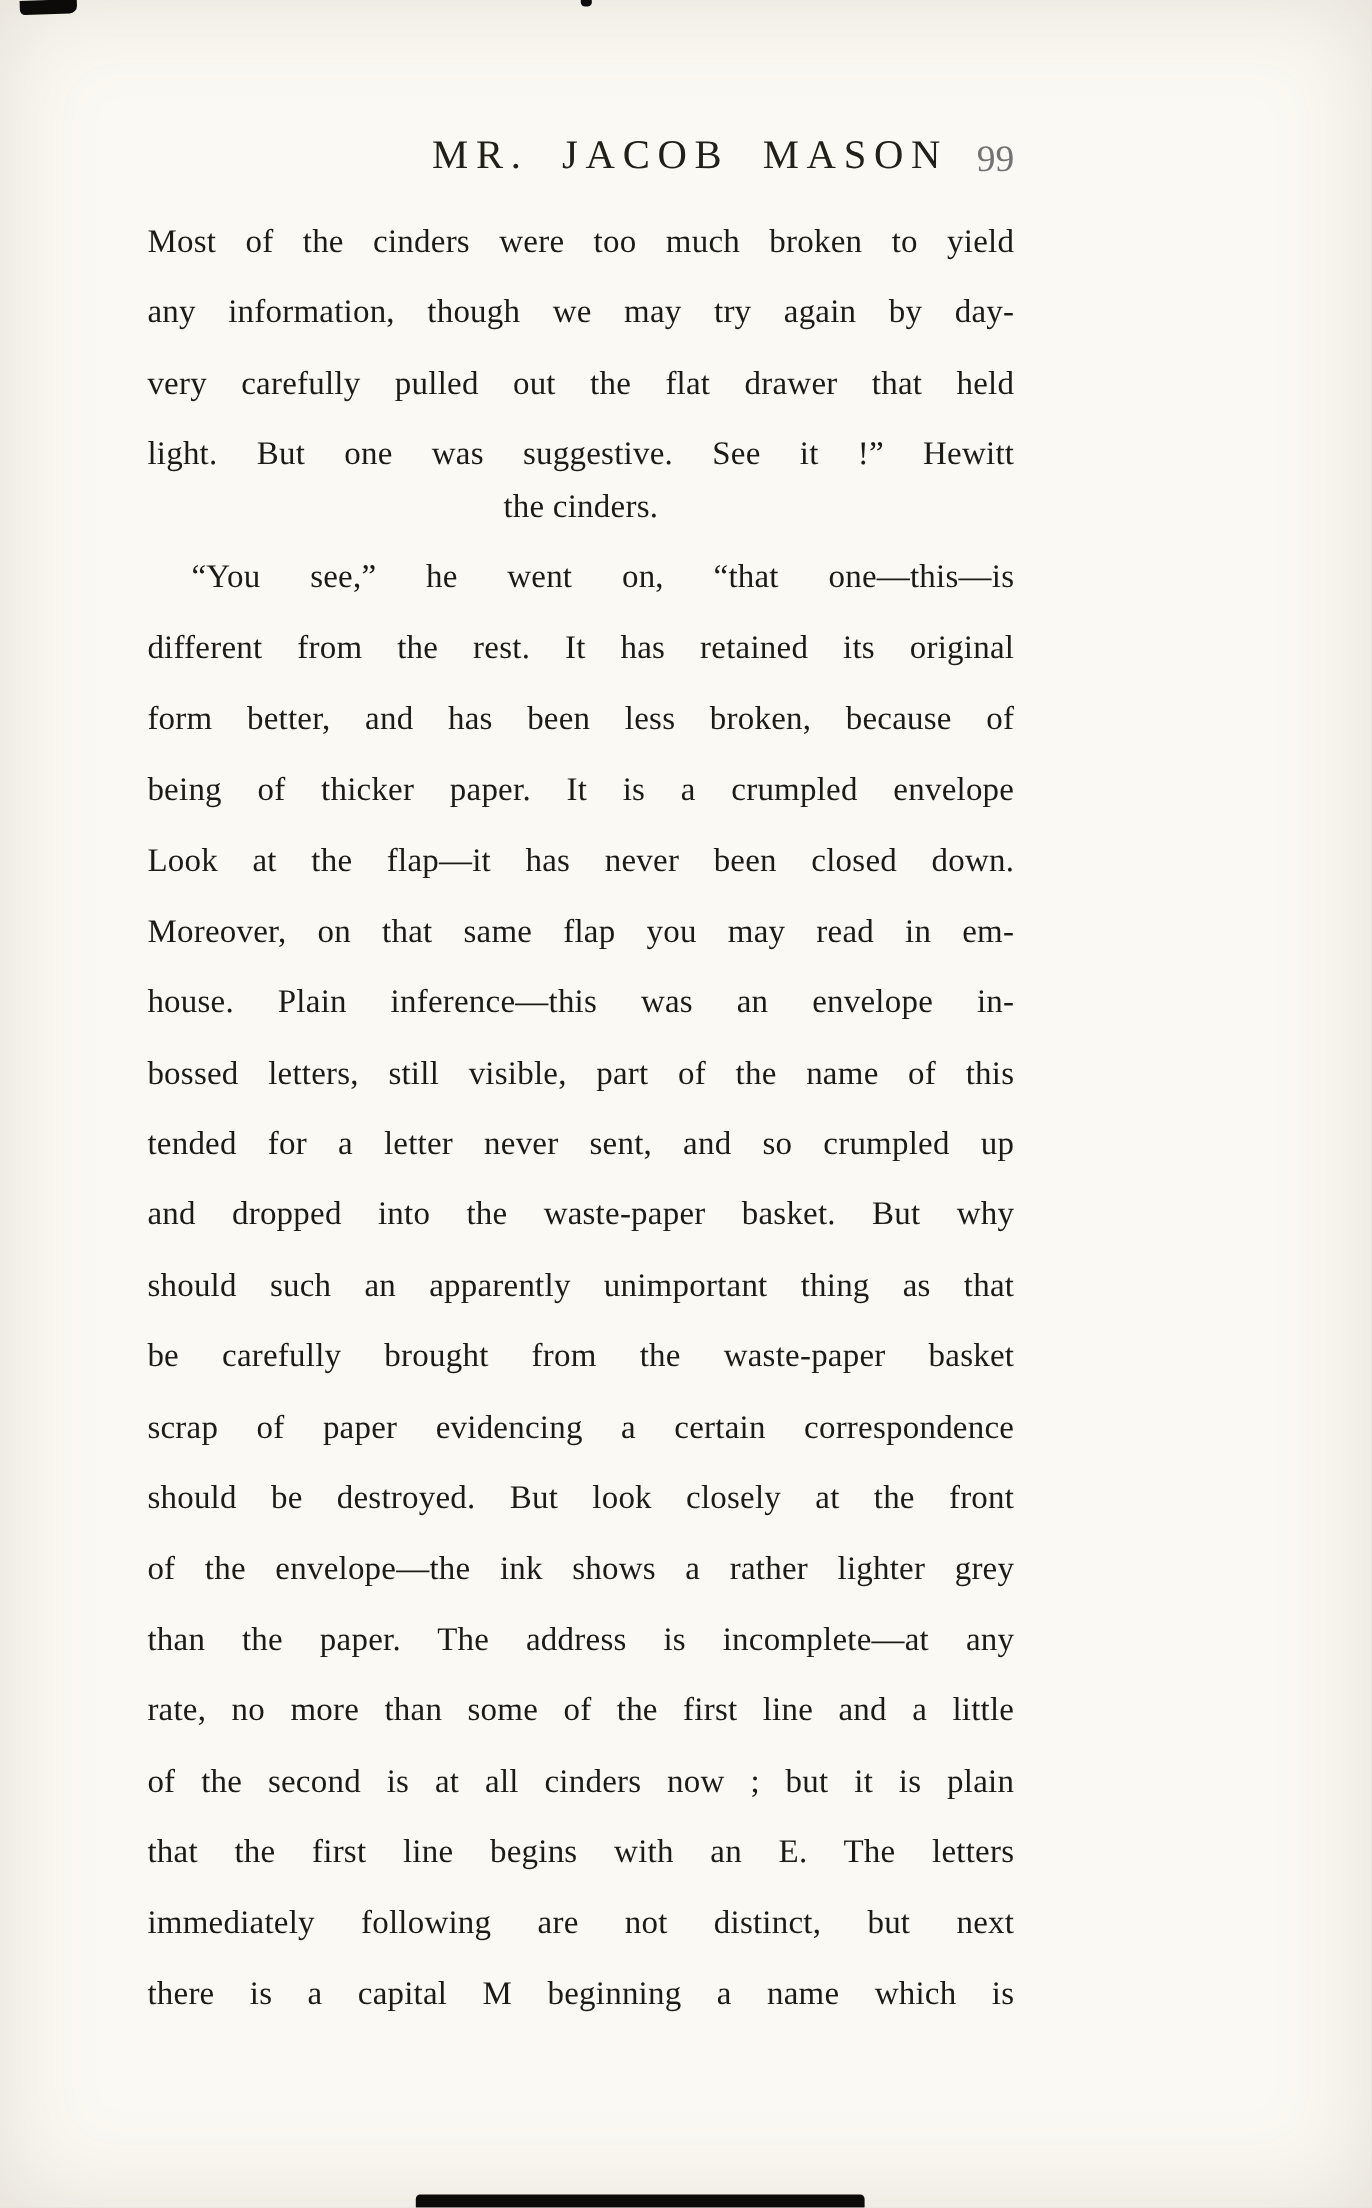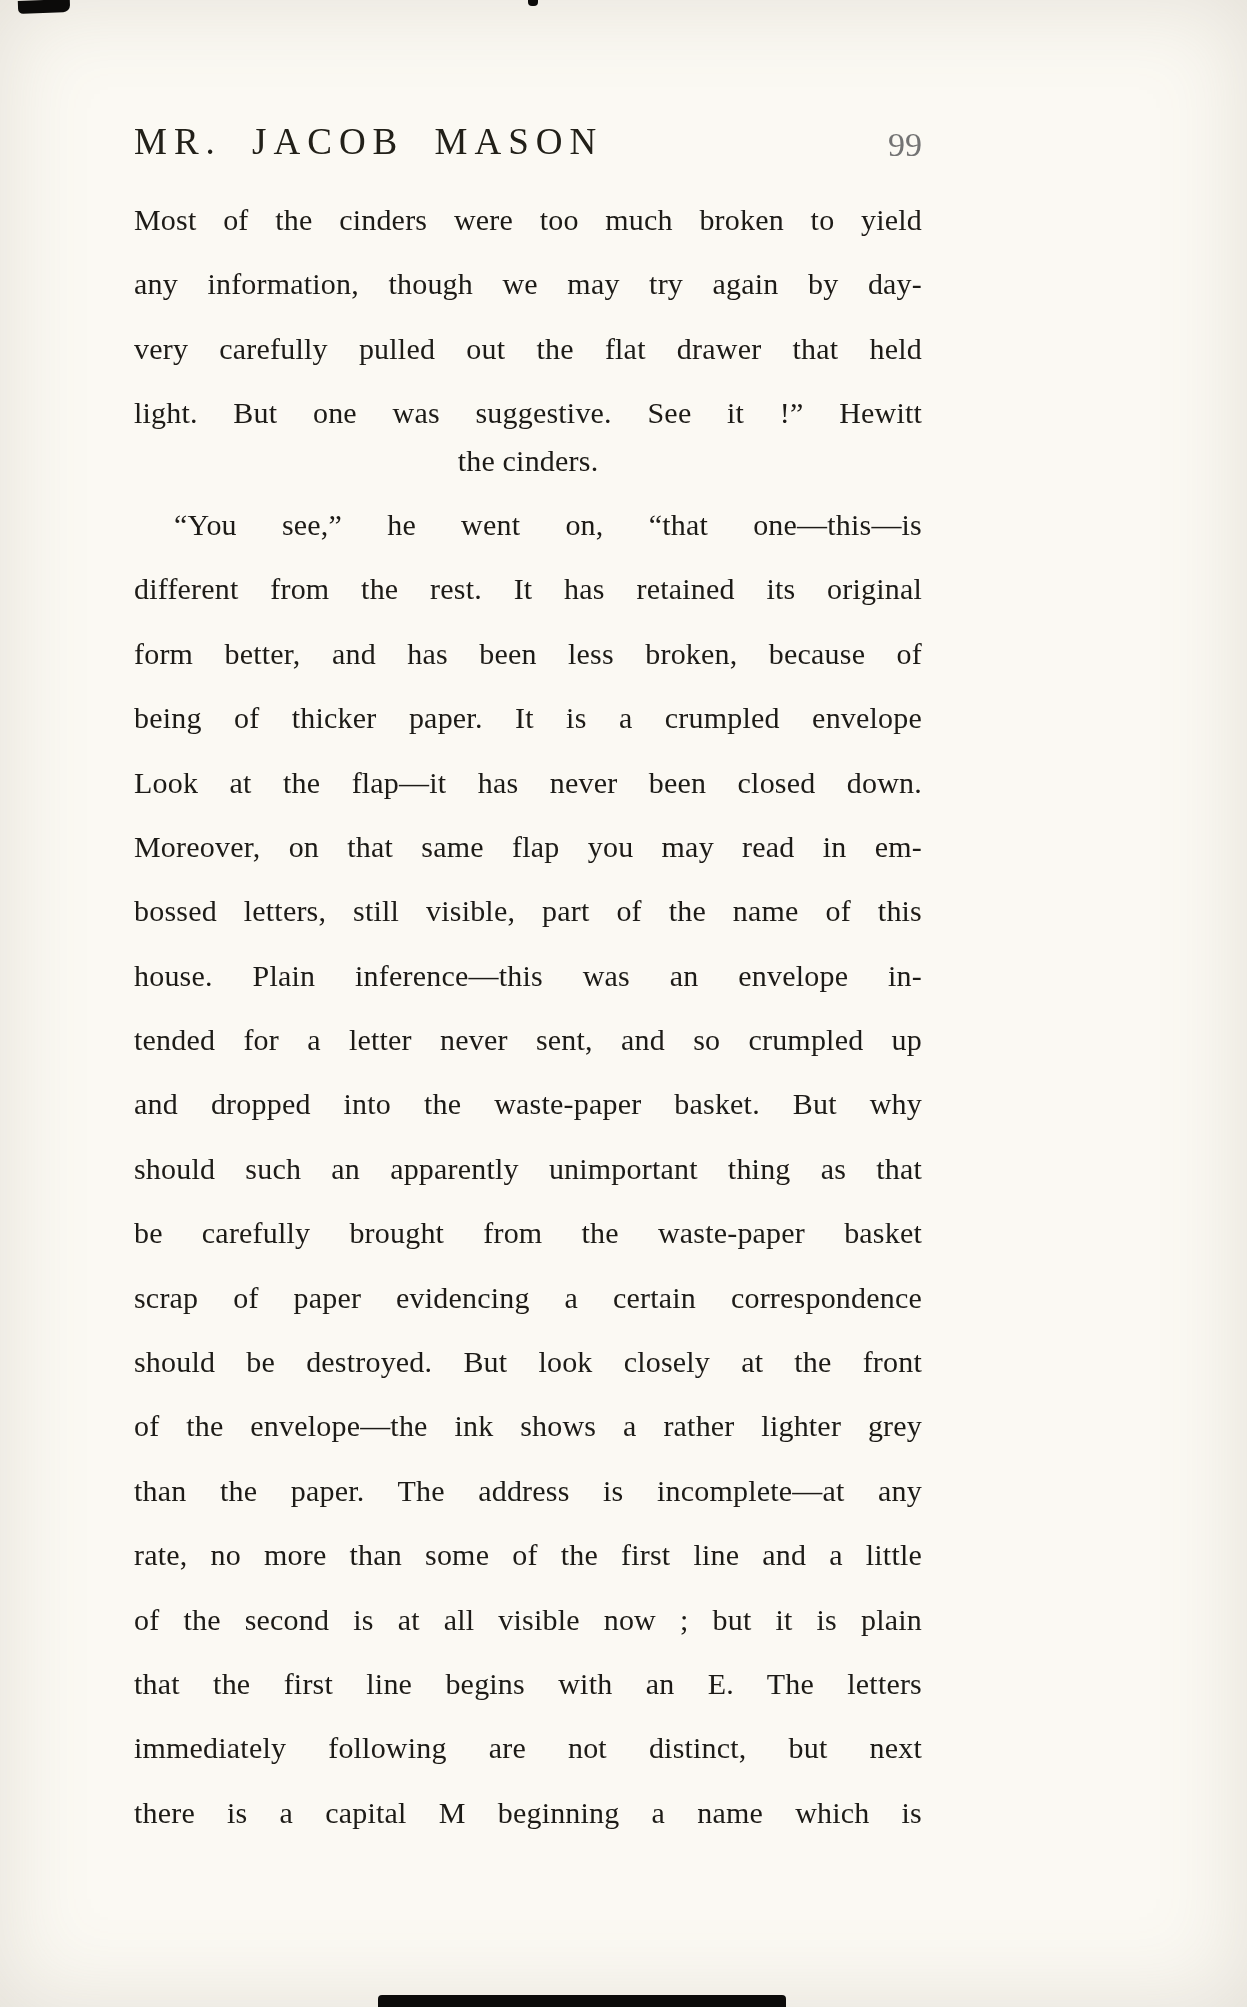--- a/index.html
+++ b/index.html
@@ -26,21 +26,21 @@
   }
   .page-header {
     position: relative;
     height: 52px;
     margin-bottom: 24px;
   }
   .page-title {
     position: absolute;
     left: 0;
     right: 60px;
-    text-align: left;
+    text-align: right;
     font-size: 37px;
     letter-spacing: 7px;
     word-spacing: 14px;
     color: #222019;
   }
   .page-number {
     position: absolute;
     right: 0;
     top: 6px;
     font-size: 34px;
@@ -113,31 +113,31 @@
         <div class="line just">any information, though we may try again by day-</div>
         <div class="line just">very carefully pulled out the flat drawer that held</div>
         <div class="line just">light.  But one was suggestive.  See it !”  Hewitt</div>
         <div class="line">the cinders.</div>
         <div class="line just indent">“You see,” he went on, “that one—this—is</div>
         <div class="line just">different from the rest.  It has retained its original</div>
         <div class="line just">form better, and has been less broken, because of</div>
         <div class="line just">being of thicker paper.  It is a crumpled envelope</div>
         <div class="line just">Look at the flap—it has never been closed down.</div>
         <div class="line just">Moreover, on that same flap you may read in em-</div>
+        <div class="line just">house.  Plain inference—this was an envelope in-</div>
         <div class="line just">bossed letters, still visible, part of the name of this</div>
-        <div class="line just">house.  Plain inference—this was an envelope in-</div>
         <div class="line just">tended for a letter never sent, and so crumpled up</div>
         <div class="line just">and dropped into the waste-paper basket.  But why</div>
         <div class="line just">should such an apparently unimportant thing as that</div>
         <div class="line just">be carefully brought from the waste-paper basket</div>
         <div class="line just">scrap of paper evidencing a certain correspondence</div>
         <div class="line just">should be destroyed.  But look closely at the front</div>
         <div class="line just">of the envelope—the ink shows a rather lighter grey</div>
         <div class="line just">than the paper.  The address is incomplete—at any</div>
         <div class="line just">rate, no more than some of the first line and a little</div>
-        <div class="line just">of the second is at all visible now ; but it is plain</div>
+        <div class="line just">of the second is at all cinders now ; but it is plain</div>
         <div class="line just">that the first line begins with an E.  The letters</div>
         <div class="line just">immediately following are not distinct, but next</div>
         <div class="line just">there is a capital M beginning a name which is</div>
       </div>
   </div>
 
 </div>
 
 </body></html>

